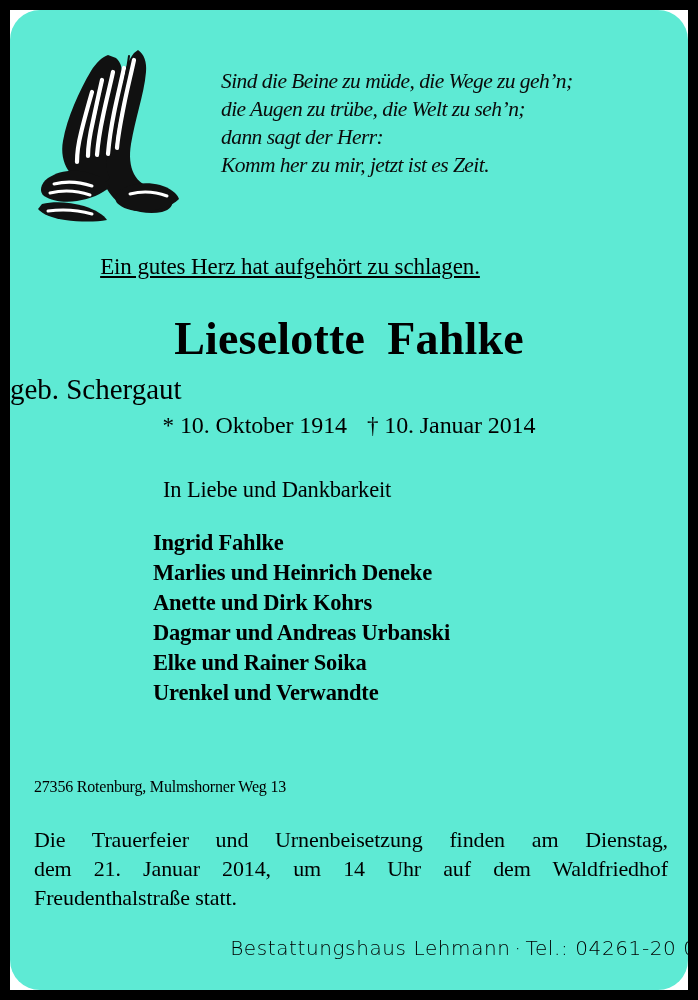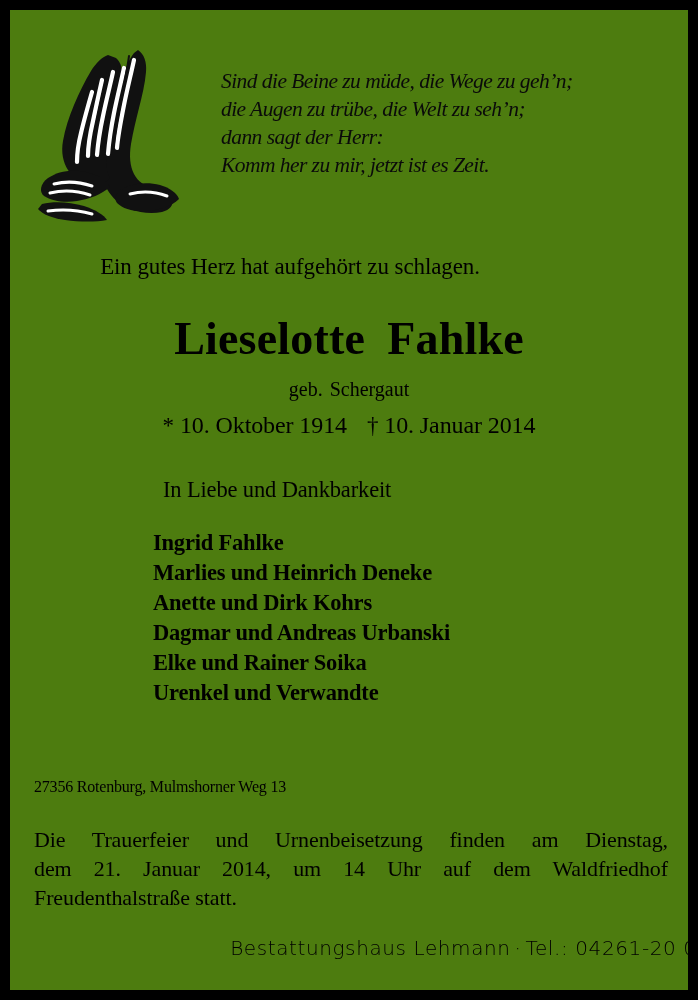--- a/index.html
+++ b/index.html
@@ -21,21 +21,22 @@
     width: 698px;
     height: 1000px;
     background: #ffffff;
     border: 10px solid #000000;
   }
 
   .inner {
     position: relative;
     width: 100%;
     height: 100%;
-    background: #4d7c0f;
+    background: #5eead4;
+    border-radius: 30px;
   }
 
   
   .hands-wrap {
     position: absolute;
     left: 20px;
     top: 28px;
     width: 160px;
     height: 185px;
   }
@@ -65,20 +66,21 @@
   
   .opening {
     position: absolute;
     left: 0;
     top: 243px;
     width: 560px;
     text-align: center;
     font-size: 23px;
     line-height: 28px;
     letter-spacing: -0.1px;
+    text-decoration: underline;
   }
 
   
   .name-main {
     position: absolute;
     left: 0;
     top: 303px;
     width: 678px;
     text-align: center;
     font-weight: bold;
@@ -88,22 +90,21 @@
   }
   .name-main .gap {
     display: inline-block;
     width: 22px;
   }
   .name-maiden {
     position: absolute;
     left: 0;
     top: 364px;
     width: 678px;
-    text-align: center;
-    font-size: 20px;
+    font-size: 29px;
     line-height: 30px;
   }
   .name-maiden .gap {
     display: inline-block;
     width: 7px;
   }
   .dates {
     position: absolute;
     left: 0;
     top: 399px;

